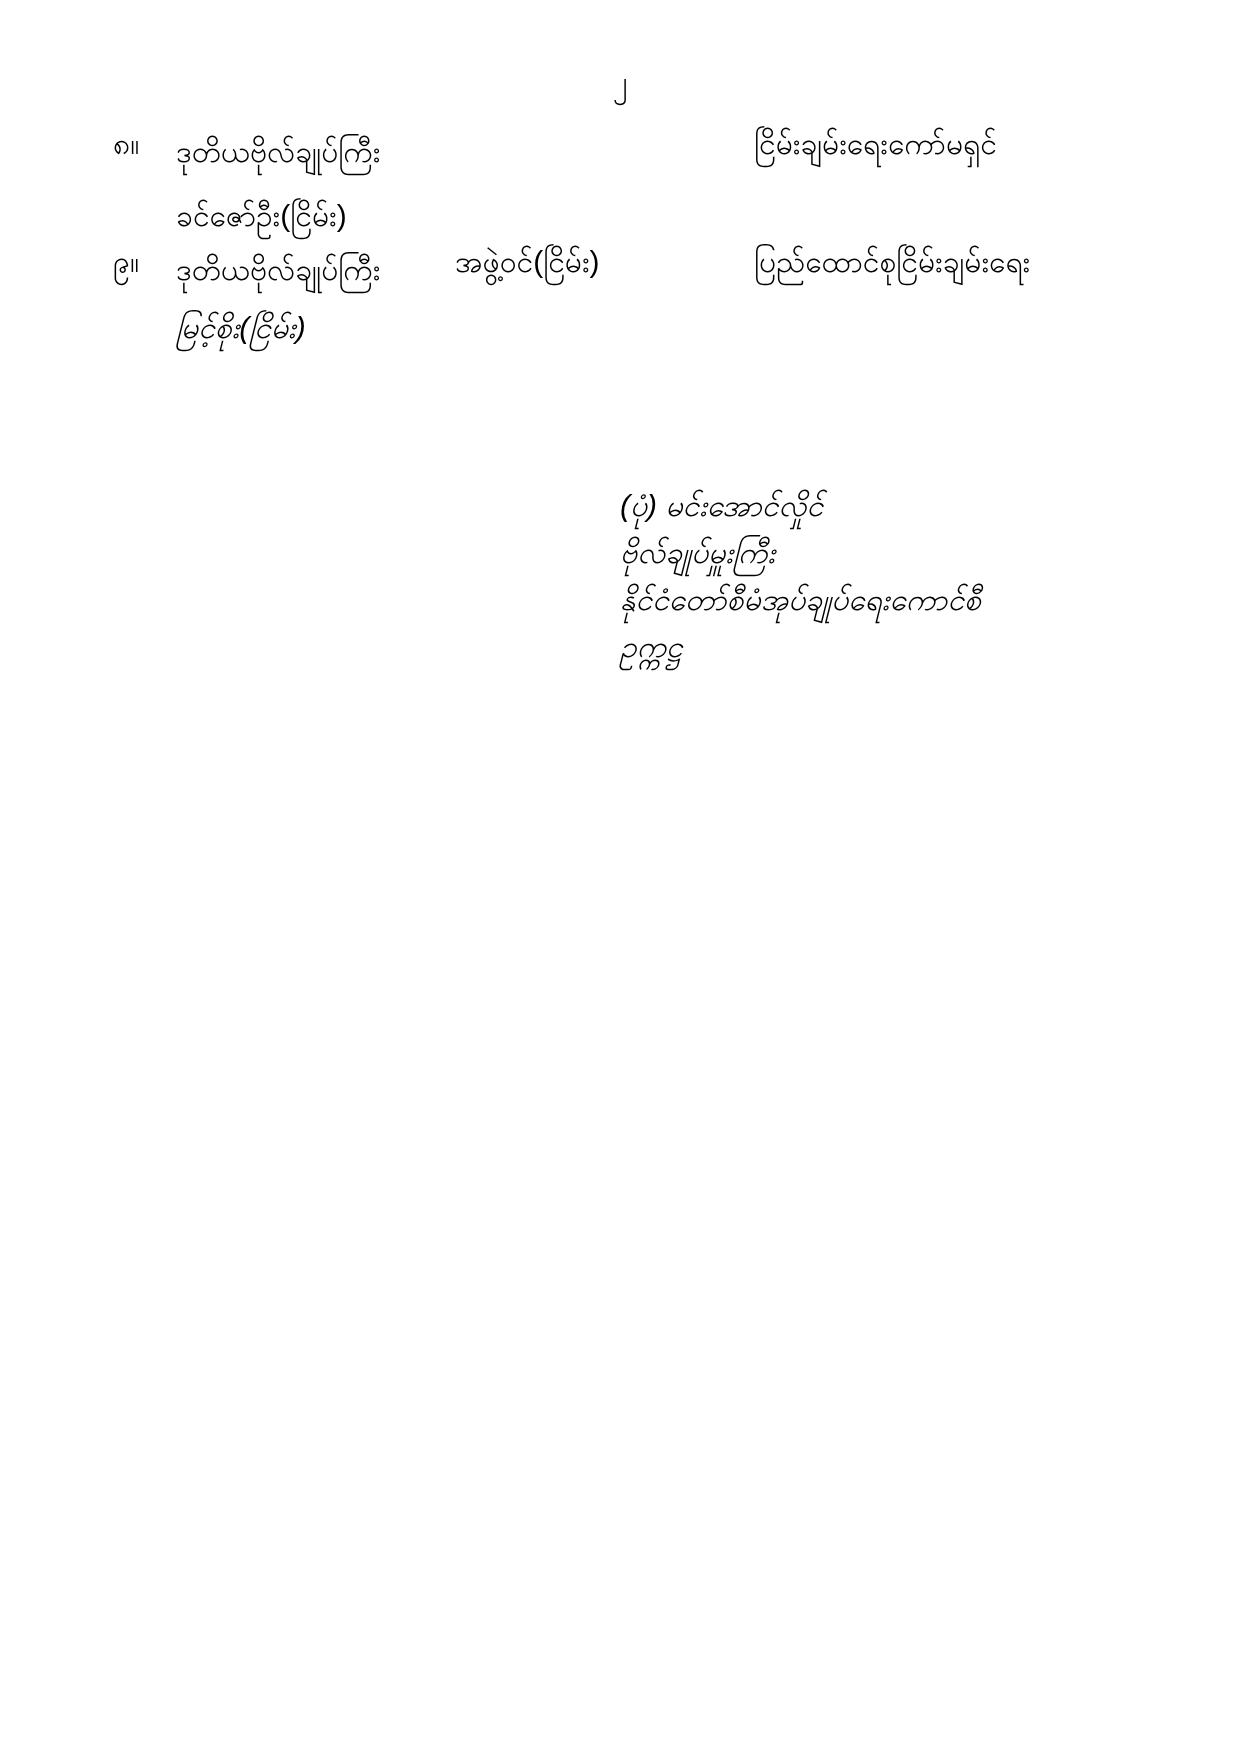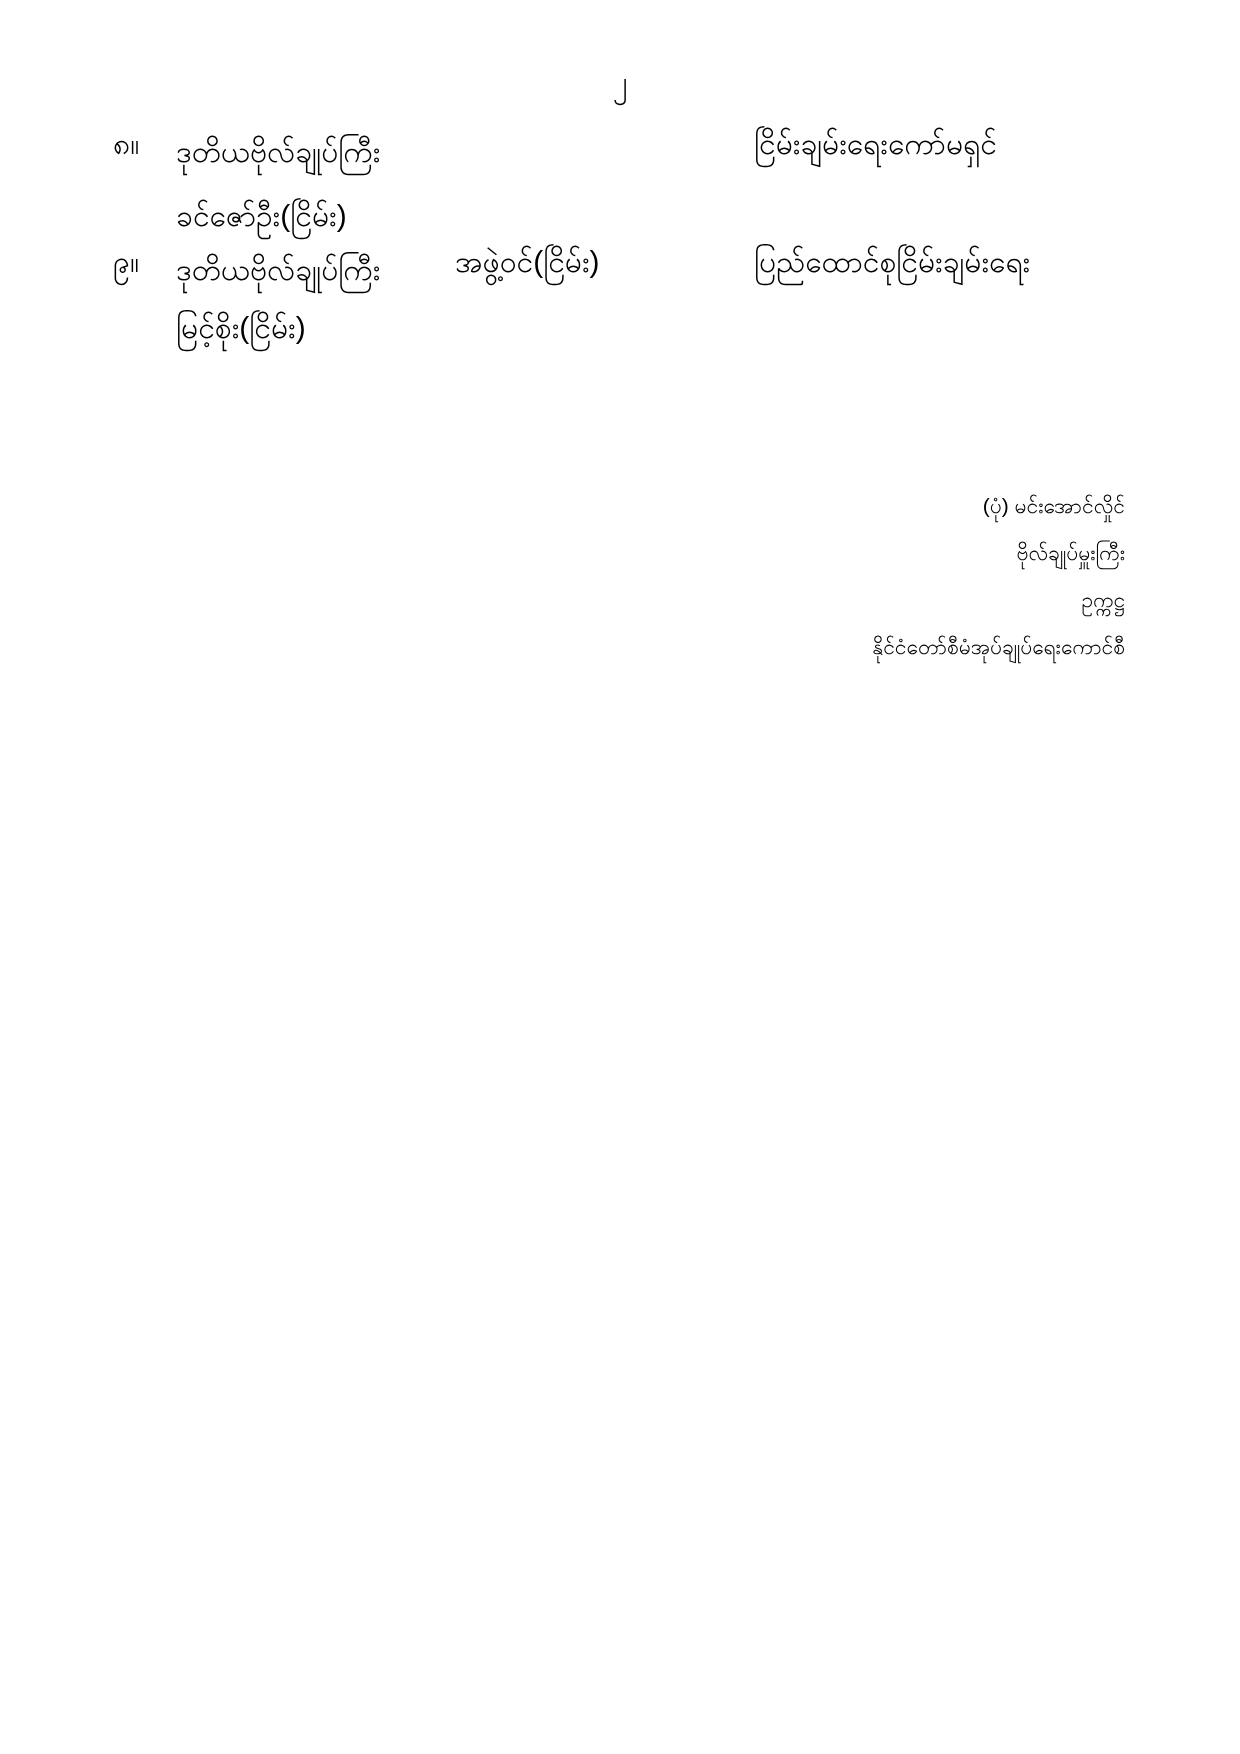--- a/index.html
+++ b/index.html
@@ -35,31 +35,32 @@
   }
   
   .col-num   { left: 113px; }
   .col-rank  { left: 176px; margin-top: 8px; }
   .col-role  { left: 455px; }
   .col-org   { left: 754px; }
 
   .row8-line1 { top: 122px; }
   .row8-line2 { top: 186px; }
   .row9-line1 { top: 240px; }
-  .row9-line2 { top: 298px; }
+  .row9-line2 { top: 298px; font-style: italic; }
 
   .signature-block {
     position: absolute;
     top: 482px;
     left: 620px;
     width: 505px;
-    text-align: right;
-    font-size: 21px;
+    text-align: left;
+    font-size: 30px;
     line-height: 47px;
     color: #000000;
+    font-style: italic;
   }
   .signature-block div { white-space: nowrap; }
 </style>
 </head>
 <body>
 
 <div class="page">
 
   <div class="page-number">၂</div>
 
@@ -70,17 +71,17 @@
 
   <span class="txt col-num row9-line1">၉။</span>
   <span class="txt col-rank row9-line1">ဒုတိယဗိုလ်ချုပ်ကြီး</span>
   <span class="txt col-role row9-line1">အဖွဲ့ဝင်(ငြိမ်း)</span>
   <span class="txt col-org row9-line1">ပြည်ထောင်စုငြိမ်းချမ်းရေး</span>
   <span class="txt col-rank row9-line2">မြင့်စိုး(ငြိမ်း)</span>
 
   <div class="signature-block">
     <div>(ပုံ) မင်းအောင်လှိုင်</div>
     <div>ဗိုလ်ချုပ်မှူးကြီး</div>
+    <div>နိုင်ငံတော်စီမံအုပ်ချုပ်ရေးကောင်စီ</div>
     <div>ဥက္ကဋ္ဌ</div>
-    <div>နိုင်ငံတော်စီမံအုပ်ချုပ်ရေးကောင်စီ</div>
   </div>
 
 </div>
 
 </body></html>

